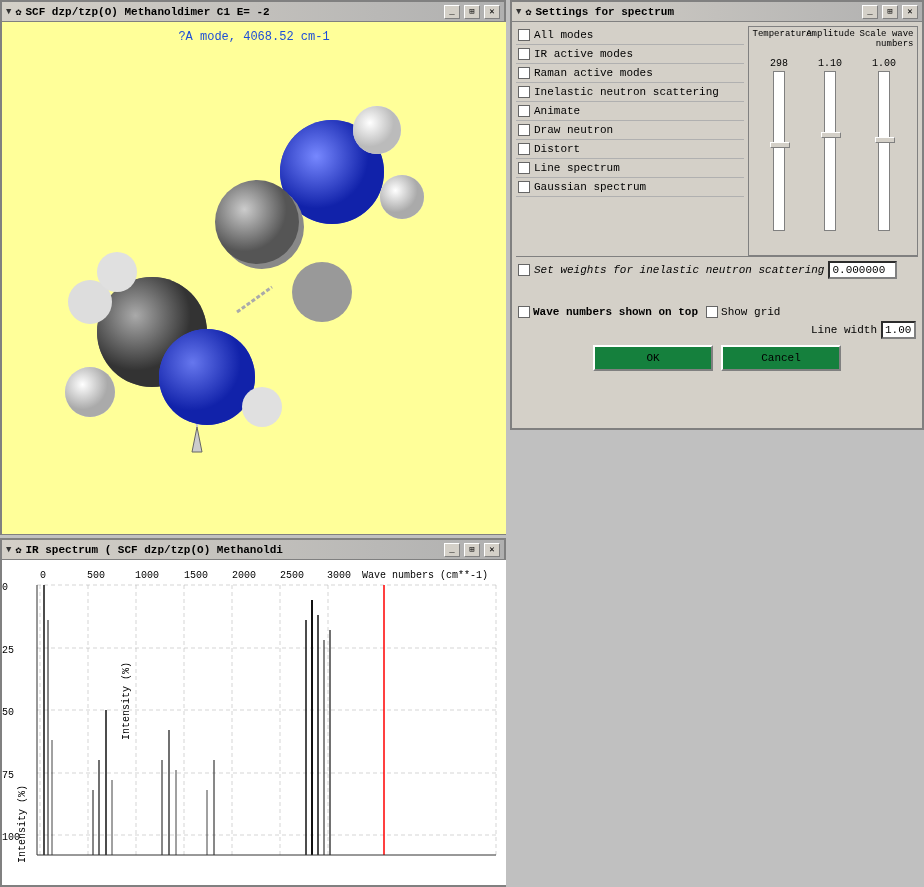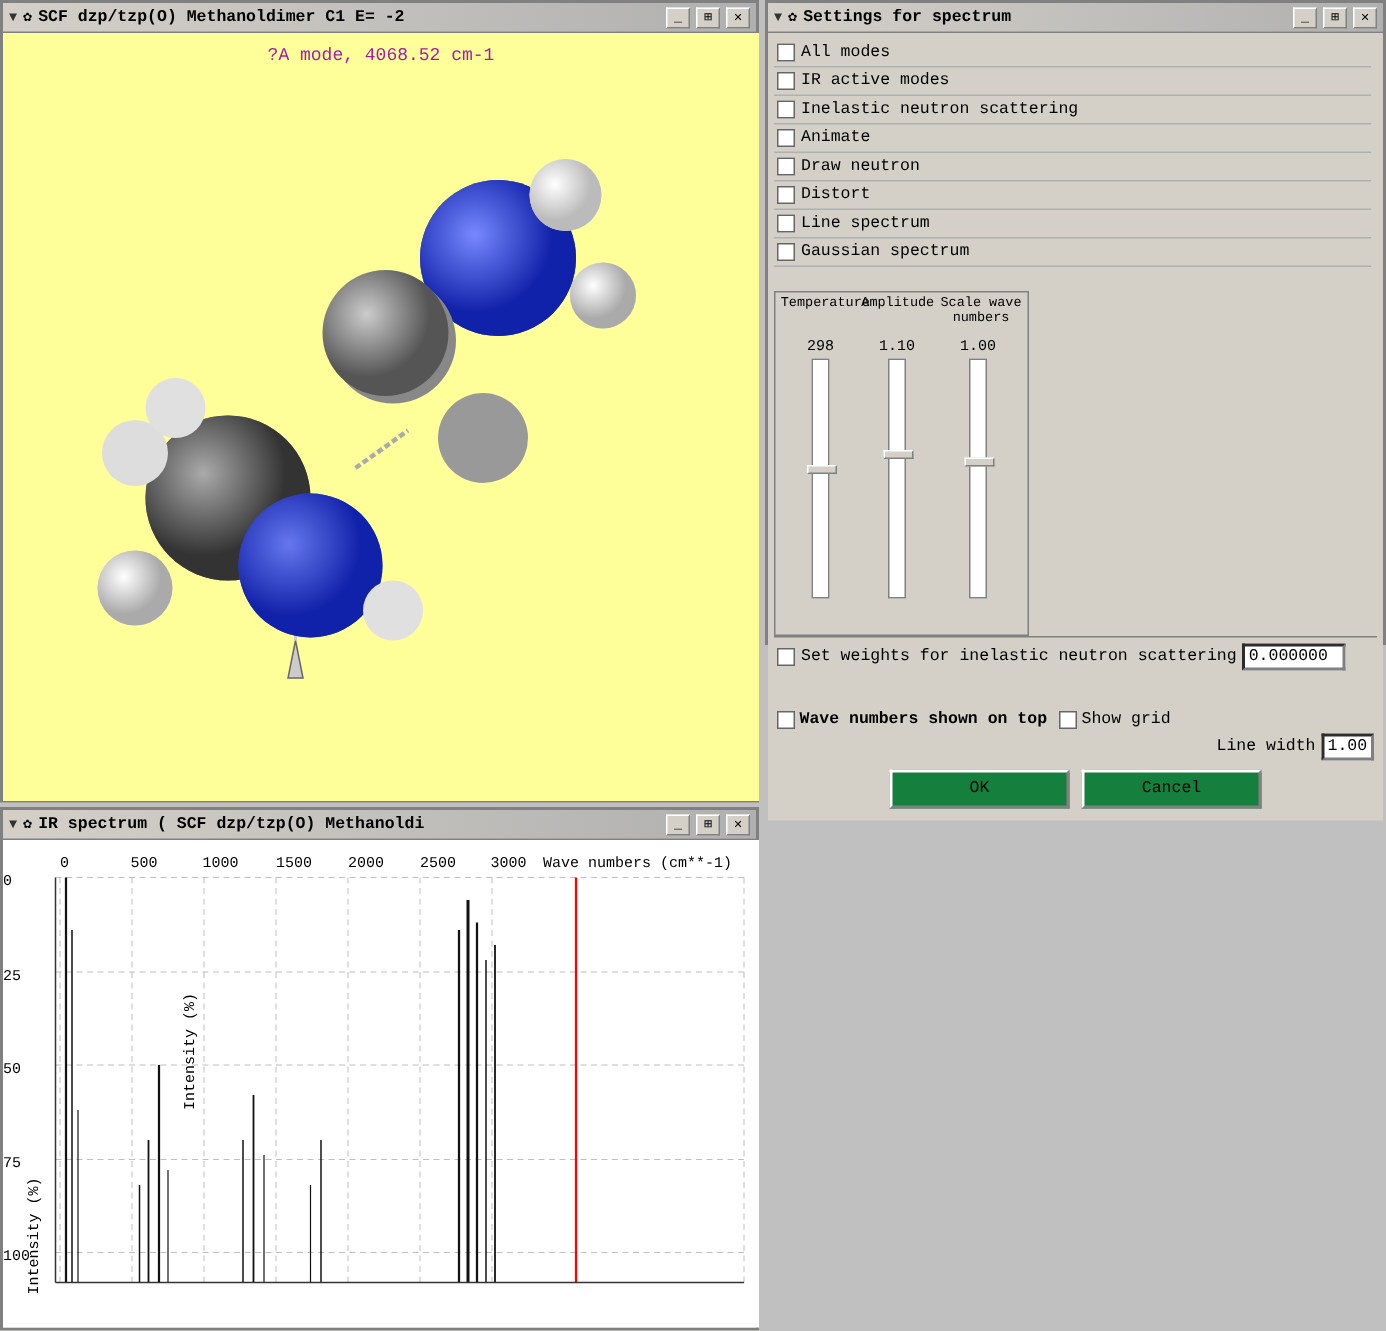--- a/index.html
+++ b/index.html
@@ -68,39 +68,38 @@
       background: #ffff99;
       position: relative;
       overflow: hidden;
     }
     .mol-title {
       position: absolute;
       top: 8px;
       left: 50%;
       transform: translateX(-50%);
       font-size: 12px;
-      color: #a21caf;
+      color: #1d4ed8;
       white-space: nowrap;
     }
 
     
     #settings-window {
       top: 0;
       left: 510px;
       width: 414px;
       height: 430px;
     }
     .settings-body {
       padding: 4px;
       background: #d4d0c8;
     }
     .settings-main {
       display: flex;
-      gap: 16px;
-      flex-direction: column;
+      gap: 0;
     }
     .settings-options {
       flex: 1;
       padding-right: 4px;
     }
     .option-row {
       display: flex;
       align-items: center;
       padding: 3px 2px;
       border-bottom: 1px solid #b0b0b0;
@@ -189,20 +188,21 @@
     .inelastic-checkbox {
       width: 12px;
       height: 12px;
       border: 1px solid #666;
       background: #fff;
       display: inline-block;
     }
     .inelastic-label {
       font-size: 11px;
       font-family: 'Courier New', monospace;
+      font-style: italic;
     }
     .inelastic-input {
       width: 69px;
       height: 18px;
       border: 2px inset #808080;
       background: #fff;
       font-family: 'Courier New', monospace;
       font-size: 11px;
       padding: 1px 2px;
     }
@@ -371,20 +371,24 @@
       <div class="option-row">
             <span class="option-checkbox"></span>
             <span class="option-label">All modes</span>
           </div>
           <div class="option-row">
             <span class="option-checkbox"></span>
             <span class="option-label">IR active modes</span>
           </div>
           <div class="option-row">
             <span class="option-checkbox"></span>
+            <span class="option-label">Raman active modes</span>
+          </div>
+          <div class="option-row">
+            <span class="option-checkbox"></span>
             <span class="option-label">Inelastic neutron scattering</span>
           </div>
           <div class="option-row">
             <span class="option-checkbox"></span>
             <span class="option-label">Animate</span>
           </div>
           <div class="option-row">
             <span class="option-checkbox"></span>
             <span class="option-label">Draw neutron</span>
           </div>
@@ -398,21 +402,21 @@
           </div>
           <div class="option-row">
             <span class="option-checkbox"></span>
             <span class="option-label">Gaussian spectrum</span>
           </div>
         </div>
       <div class="sliders-area">
         <div class="slider-headers">
           <span style="font-size:9px;text-align:center;width:50px;">Temperature</span>
           <span style="font-size:9px;text-align:center;width:50px;">Amplitude</span>
-          <span style="font-size:9px;text-align:center;width:55px;">Scale wave numbers</span>
+          <span style="font-size:9px;text-align:right;width:55px;">Scale wave numbers</span>
         </div>
         <div class="sliders-container">
 
           <div class="slider-wrapper">
             <div class="slider-value">298</div>
             <div class="slider-track">
               <div class="slider-thumb" style="top:70px;"></div>
             </div>
           </div>
 

